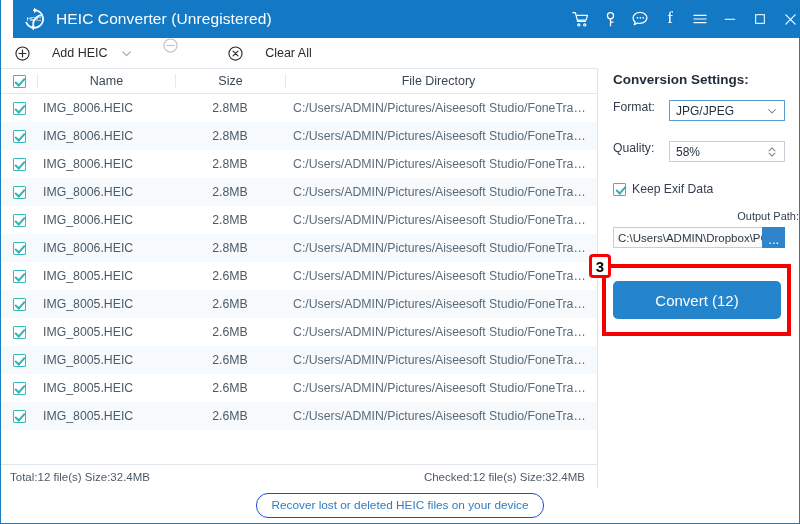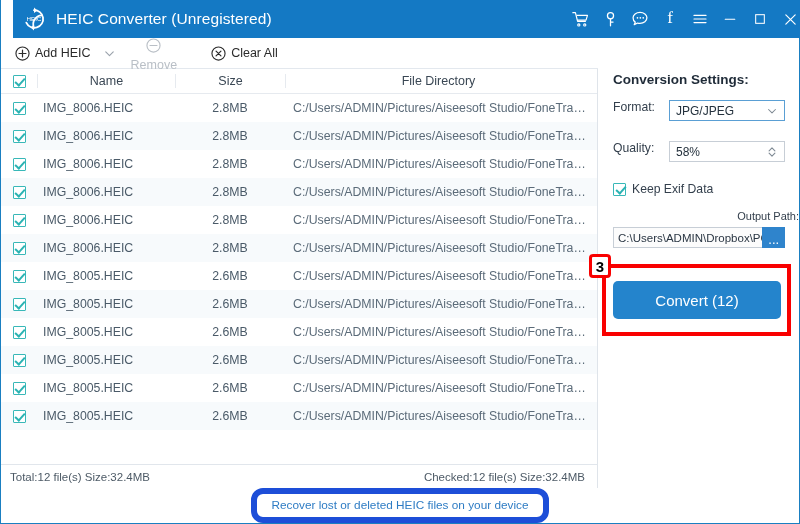--- a/index.html
+++ b/index.html
@@ -47,21 +47,21 @@
 
   
   .toolbar {
     position: absolute; left: 0; top: 38px;
     width: 597px; height: 31px;
     background: #ffffff;
     display: flex; align-items: center;
     border-bottom: 1px solid #e3e8ee;
   }
   .tool {
-    display: flex; align-items: center; gap: 5px;
+    display: flex; align-items: center; gap: 22px;
     font-size: 12.5px; color: #2b2b2b;
     height: 100%;
     padding: 0 4px;
   }
   .tool.add { margin-left: 10px; }
   .tool.disabled { color: #b9bfc6; }
   .tool .circ { display: flex; align-items: center; }
   .caret-btn {
     width: 26px; height: 100%;
     display: flex; align-items: center; justify-content: center;
@@ -142,21 +142,21 @@
   .status-right { margin-left: auto; margin-right: 12px; }
 
   
   .footer {
     position: absolute; left: 0; top: 488px;
     width: 798px; height: 34px;
     background: #ffffff;
     display: flex; align-items: center; justify-content: center;
   }
   .recover-btn {
-    border: 6px solid #1d4ed8;
+    border: 1px solid #1d4ed8;
     border-radius: 12px;
     padding: 4px 14px 5px;
     font-size: 11.8px;
     color: #2e7cc4;
     background: #ffffff;
     white-space: nowrap;
   }
 
   
   .rpanel {

